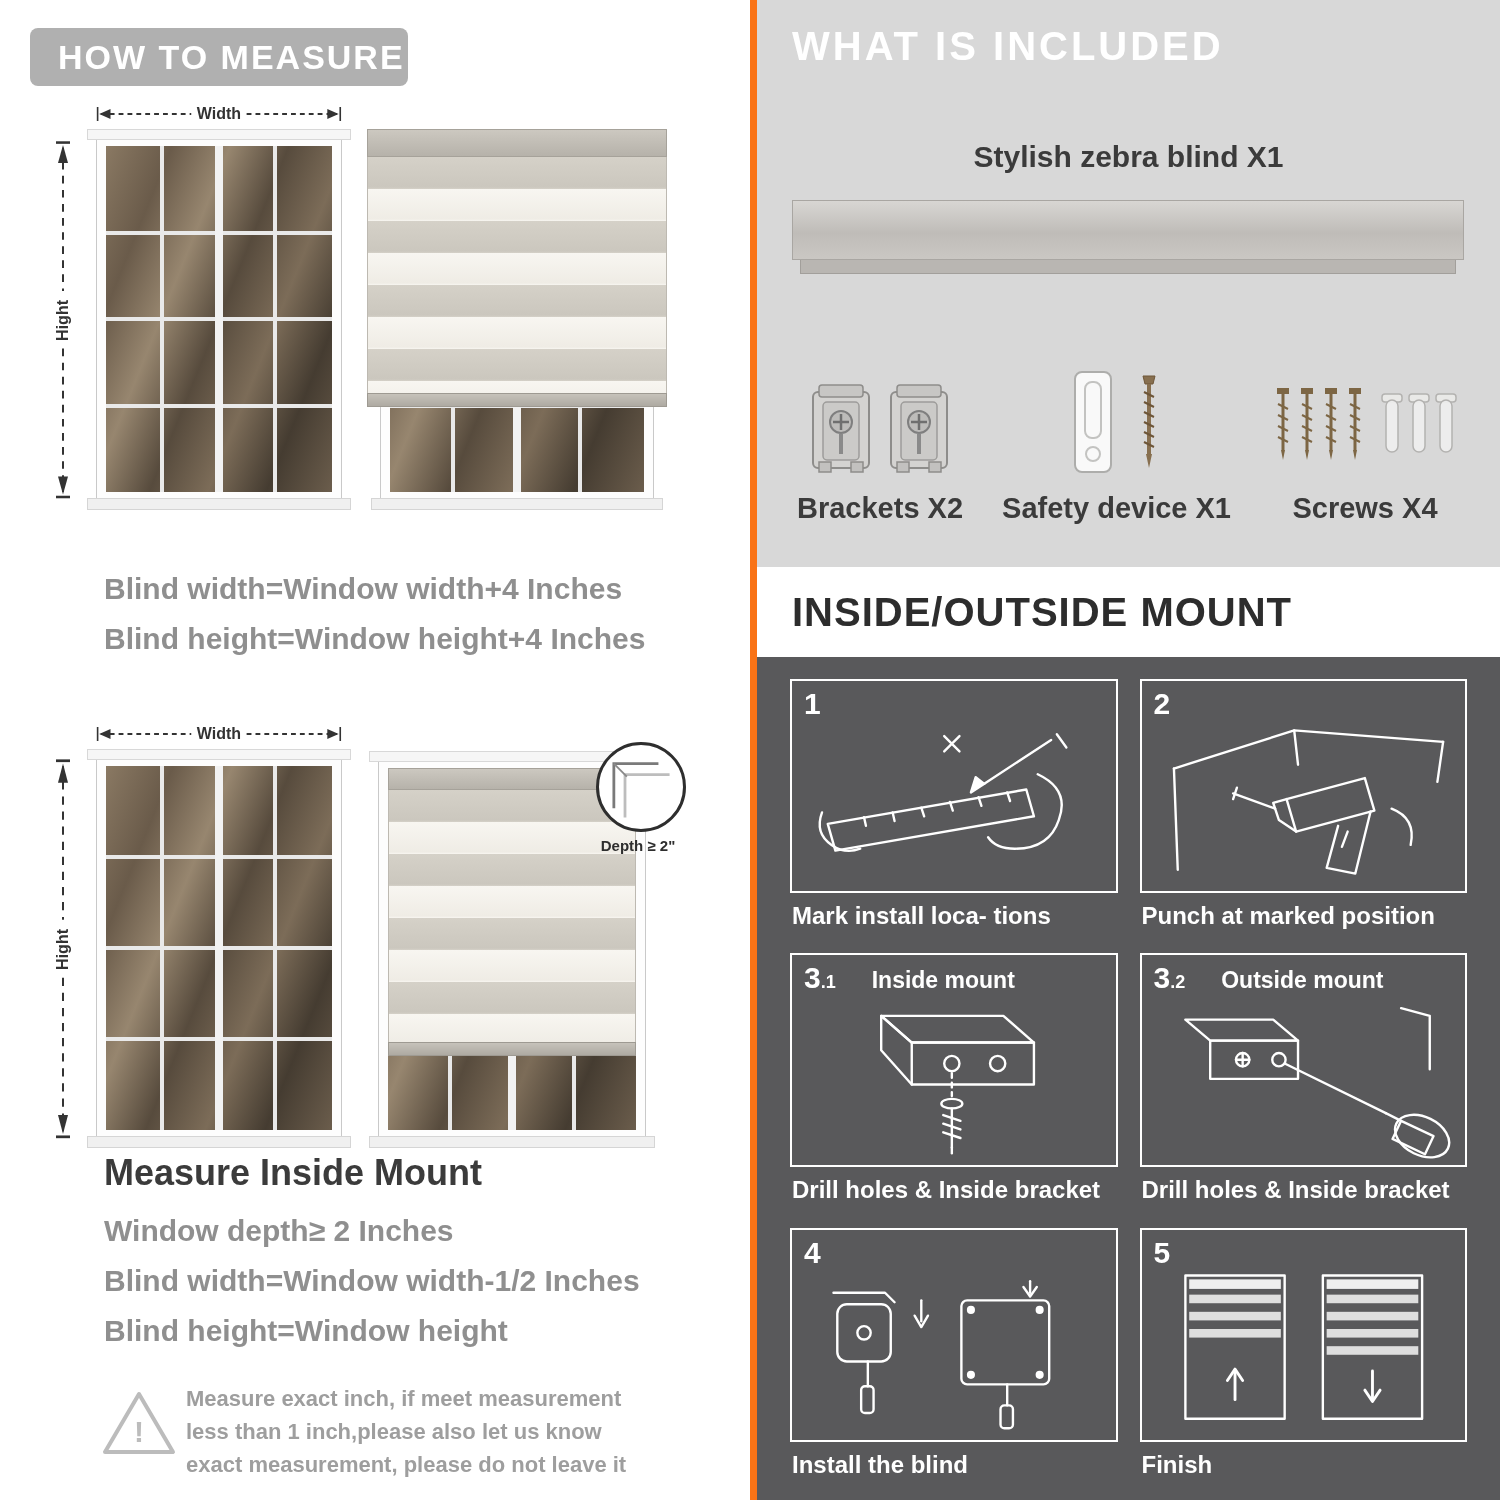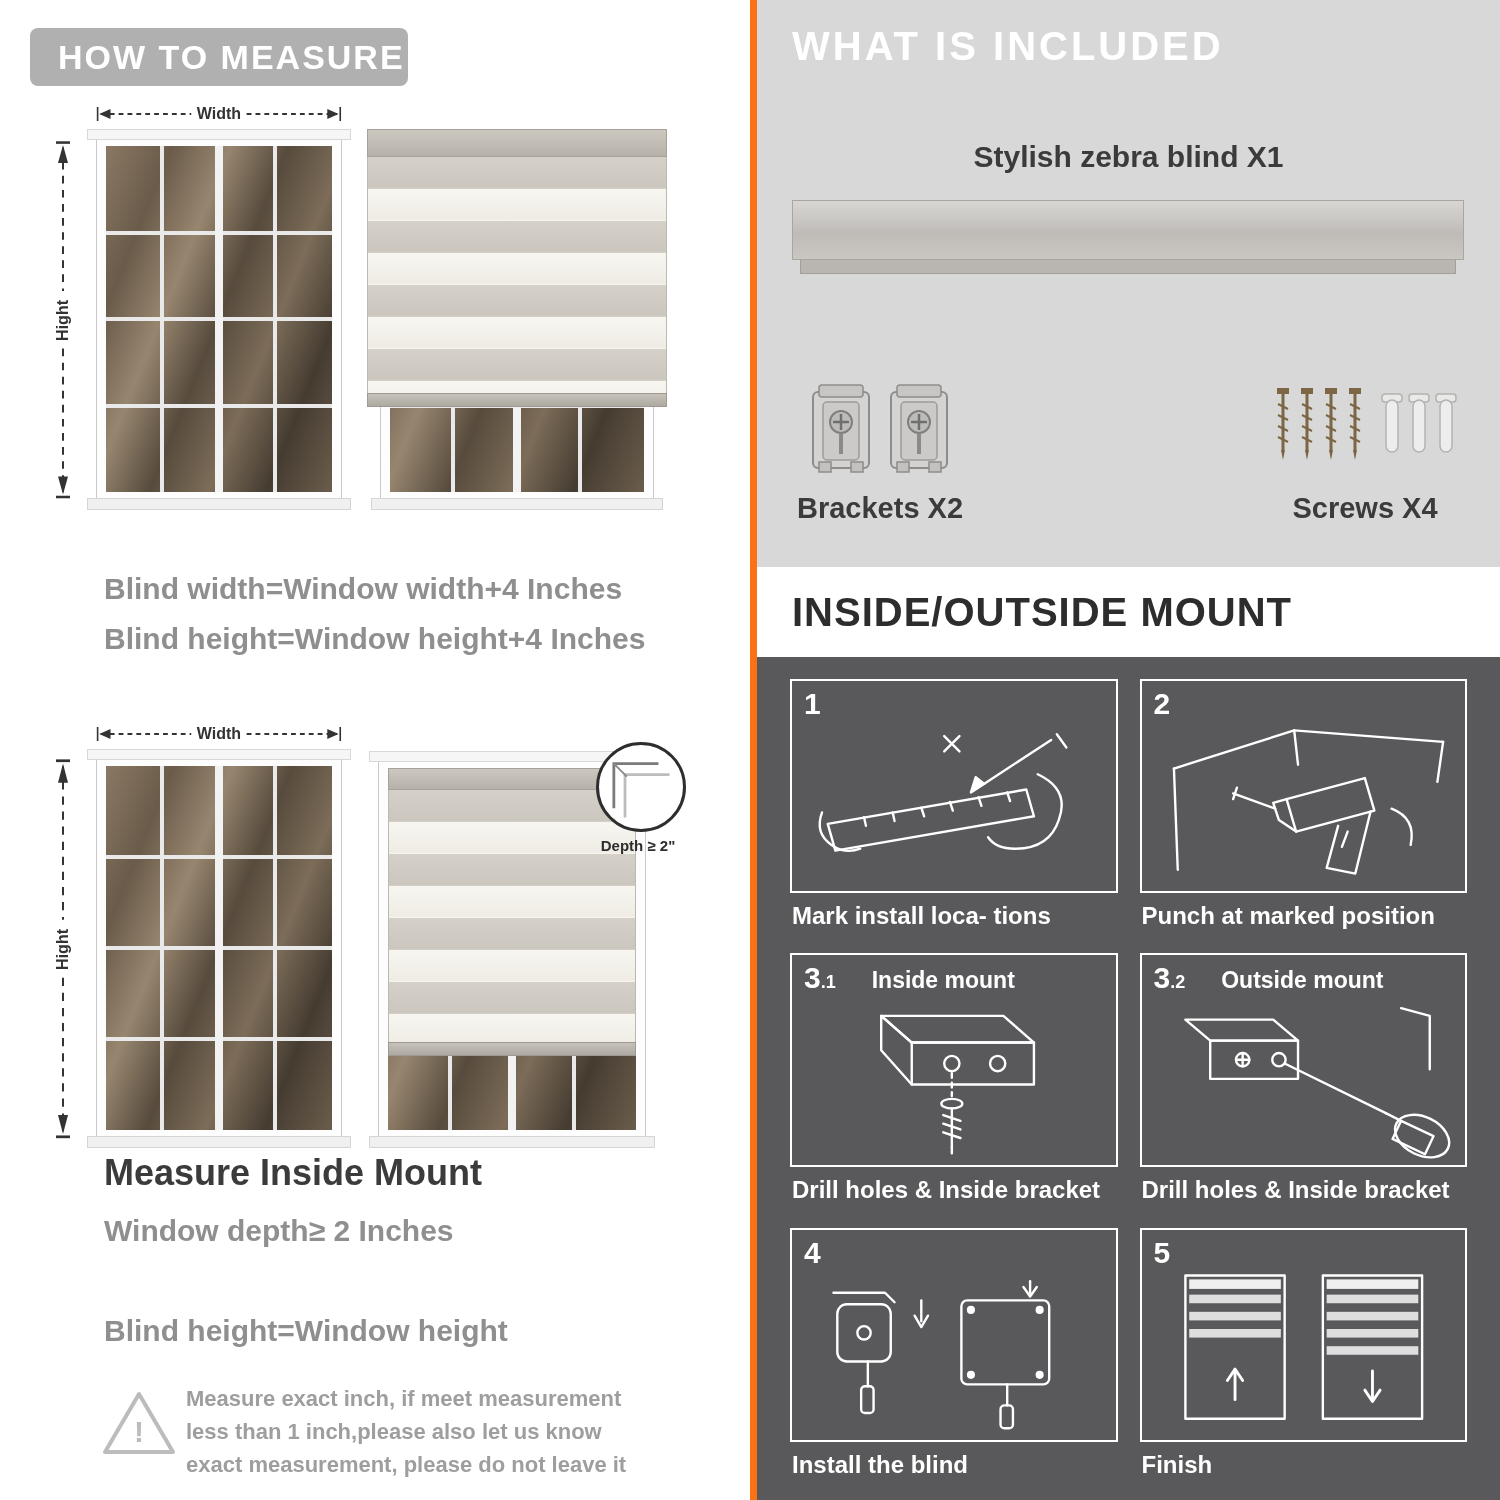--- a/index.html
+++ b/index.html
@@ -179,20 +179,21 @@
           <path d="M16 68 V20 H64" class="cl1"></path>
           <path d="M28 78 V32 H76" class="cl2"></path>
           <path d="M16 20 L30 34" class="cl3"></path>
         </svg>
       </div>
       <div class="clabel">Depth ≥ 2"</div>
     </div>
 
     <h2 class="sec-title" style="left:104px;top:1152px;margin:0;">Measure Inside Mount</h2>
     <p class="gray-line" style="left:104px;top:1214px;margin:0;">Window depth≥ 2 Inches</p>
+    <p class="gray-line" style="left:104px;top:1264px;margin:0;">Blind width=Window width-1/2 Inches</p>
     <p class="gray-line" style="left:104px;top:1314px;margin:0;">Blind height=Window height</p>
 
     <svg class="warn-tri" width="78" height="70" viewBox="0 0 78 70">
       <path d="M39 6 L73 64 H5 Z" fill="none" stroke="#bcbcbc" stroke-width="4" stroke-linejoin="round"></path>
       <text x="39" y="54" text-anchor="middle" font-size="30" font-weight="bold" fill="#bcbcbc">!</text>
     </svg>
     <div class="warn-text">Measure exact inch, if meet measurement less than 1 inch,please also let us know exact measurement, please do not leave it</div>
 
   </section>
 
@@ -227,20 +228,34 @@
               <circle cx="32" cy="40" r="11" fill="#bdbcba" stroke="#7f7f7f" stroke-width="2"></circle>
               <path d="M32 32 v16 M24 40 h16" stroke="#6f6f6f" stroke-width="2.5" fill="none"></path>
               <path d="M32 52 v20" stroke="#8a8a8a" stroke-width="4" fill="none"></path>
               <rect x="10" y="80" width="12" height="10" fill="#c2c1bf" stroke="#8e8d8b" stroke-width="1.5"></rect>
               <rect x="42" y="80" width="12" height="10" fill="#c2c1bf" stroke="#8e8d8b" stroke-width="1.5"></rect>
             </svg>
           </div>
           <div class="ilabel">Brackets X2</div>
         </div>
 
+        <div class="item">
+          <div class="icons">
+            <svg width="120" height="110" viewBox="0 0 120 110">
+              <rect x="18" y="4" width="36" height="100" rx="7" fill="rgba(255,255,255,0.85)" stroke="#adadab" stroke-width="2"></rect>
+              <rect x="28" y="14" width="16" height="56" rx="7" fill="none" stroke="#c3c3c1" stroke-width="2"></rect>
+              <circle cx="36" cy="86" r="7" fill="none" stroke="#c3c3c1" stroke-width="2"></circle>
+              <path d="M86 8 h12 l-2 8 h-8 Z" fill="#876f4f" stroke="#6e5638" stroke-width="1"></path>
+              <path d="M92 16 V86" stroke="#876f4f" stroke-width="4" fill="none"></path>
+              <path d="M87 24 l10 5 M87 34 l10 5 M87 44 l10 5 M87 54 l10 5 M87 64 l10 5 M87 74 l10 5" stroke="#6e5638" stroke-width="2" fill="none"></path>
+              <path d="M89 86 L92 100 L95 86 Z" fill="#876f4f" stroke="none"></path>
+            </svg>
+          </div>
+          <div class="ilabel">Safety device X1</div>
+        </div>
 
         <div class="item">
           <div class="icons">
             <svg width="190" height="92" viewBox="0 0 190 92">
               <g fill="none" stroke="#7d6644" stroke-width="3">
                 <rect x="7" y="2" width="12" height="6" fill="#7d6644" stroke="none"></rect>
                   <path d="M13 8 V64"></path>
                   <path d="M8 18 l10 5 M8 29 l10 5 M8 40 l10 5 M8 51 l10 5" stroke-width="2"></path>
                   <path d="M11 64 L13 74 L15 64 Z" fill="#7d6644" stroke="none"></path>
                 <rect x="31" y="2" width="12" height="6" fill="#7d6644" stroke="none"></rect>

